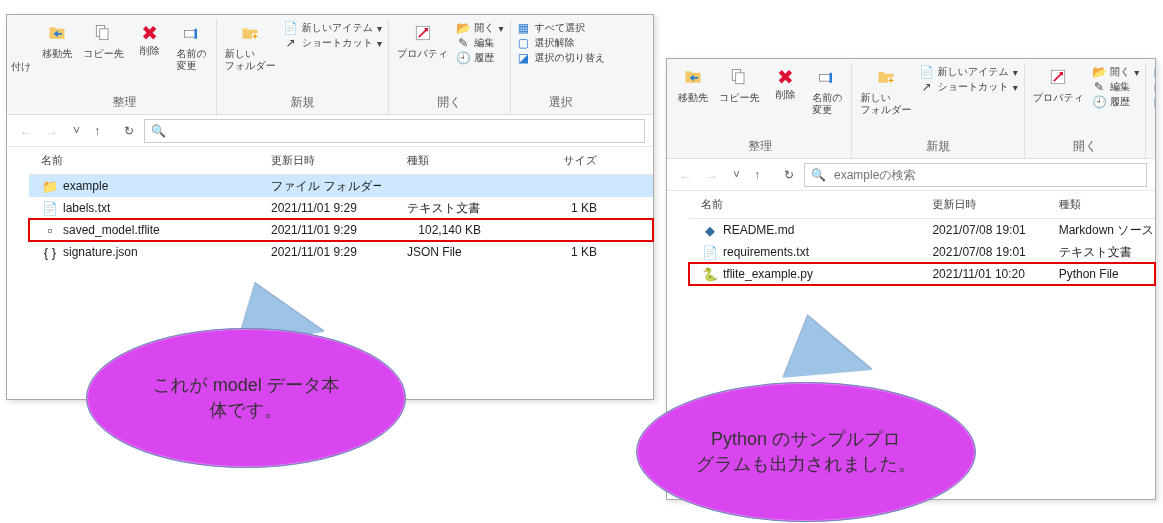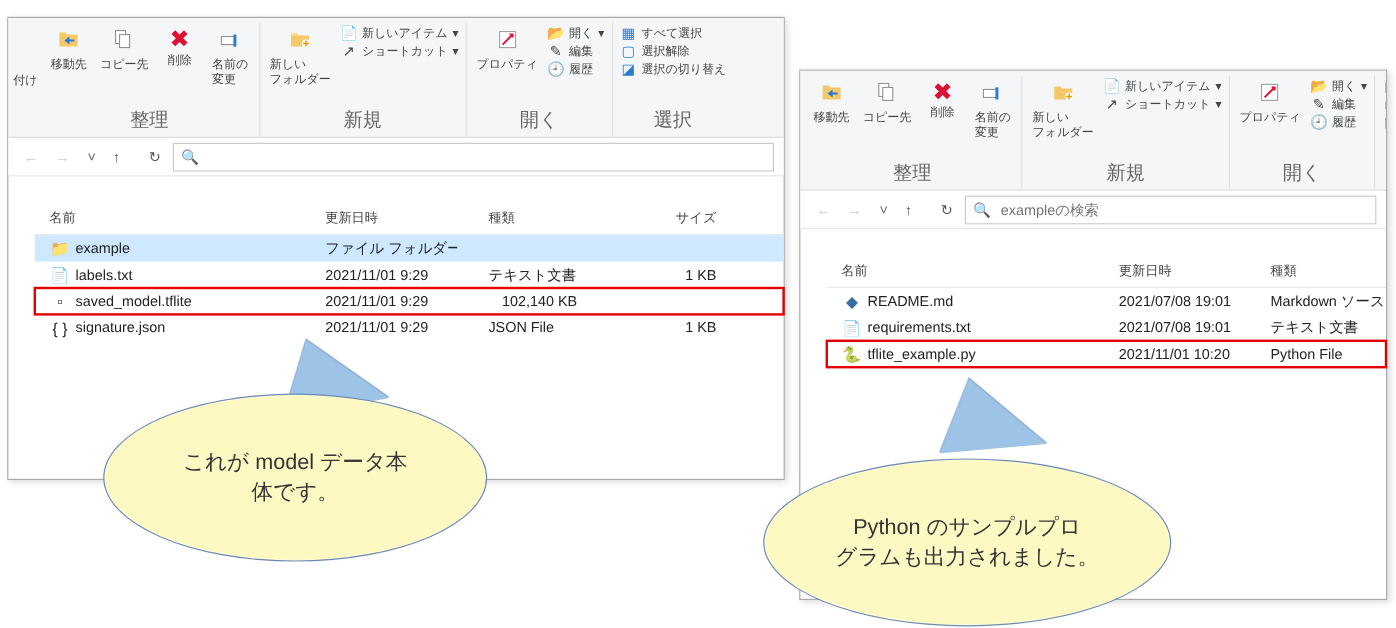--- a/index.html
+++ b/index.html
@@ -38,21 +38,21 @@
     justify-content: space-between;
     align-items: center;
   }
   .rgroup-body { display:flex; align-items:flex-start; gap:6px; }
   .rbtn { display:flex; flex-direction:column; align-items:center; gap:2px; cursor:pointer; padding:2px; min-width:36px; }
   .rbtn .ricon { font-size:20px; line-height:1; }
   .rbtn .rlbl { font-size:10px; color:#444; text-align:left; line-height:1.2; white-space:pre; }
   .rcol { display:flex; flex-direction:column; gap:1px; }
   .rrow { display:flex; align-items:center; gap:4px; font-size:10px; color:#444; cursor:pointer; white-space:nowrap; }
   .rrow .ricon-s { font-size:12px; width:14px; text-align:center; }
-  .rgroup-label { font-size:16px; color:#666; text-align:center; padding:2px 0 3px; }
+  .rgroup-label { font-size:12px; color:#666; text-align:center; padding:2px 0 3px; }
   .navbar {
     display:flex; align-items:center; gap:4px;
     padding:4px 8px; border-bottom:1px solid #e8e8e8;
     background:#fff; height:32px;
   }
   .nav-arrow, .nav-up, .nav-refresh {
     width:22px; height:22px; display:flex; align-items:center; justify-content:center;
     color:#555; cursor:pointer; border-radius:3px;
   }
   .nav-arrow.disabled { color:#ccc; }
@@ -62,39 +62,39 @@
   }
   .search {
     flex:1; display:flex; align-items:center; gap:6px;
     border:1px solid #ccc; height:24px; padding:0 6px; color:#888;
   }
   .search input {
     border:none; outline:none; flex:1; font-size:12px; color:#555; background:transparent;
   }
   .headers {
     display:flex; border-bottom:1px solid #e8e8e8; padding:4px 0;
-    color:#444; font-size:11px;margin-top:21px;
+    color:#444; font-size:11px;
   }
   .hcell, .cell { padding:2px 6px; white-space:nowrap; overflow:hidden; }
   .filelist { }
   .row { display:flex; align-items:center; height:22px; font-size:12px; color:#222; }
   .row.sel { background:#cde8ff; }
   .row.hl { outline:2px solid #e30000; outline-offset:-1px; }
   .ficon { width:18px; text-align:center; font-size:13px; }
   .col-name { display:flex; align-items:center; gap:4px; }
   .w1-name { width:236px; padding-left:12px; }
   .w1-date { width:136px; }
   .w1-type { width:116px; }
   .w1-size { width:100px; text-align:right; padding-right:20px; }
   .w2-name { width:256px; padding-left:12px; }
   .w2-date { width:136px; }
   .w2-type { width:110px; }
   .callout {
     position:absolute;
-    background:#fef9c3;
+    background:#d946ef;
     border:1px solid #6a8bb5;
     border-radius:50%;
     display:flex; align-items:center; justify-content:center;
     text-align:center; color:#333;
     box-shadow: inset 0 0 0 1px rgba(255,255,255,0.3);
   }
   .callout-text { font-size:18px; line-height:1.4; padding:0 14px; }
   .tail {
     position:absolute; width:0; height:0;
     border-left:30px solid transparent;

